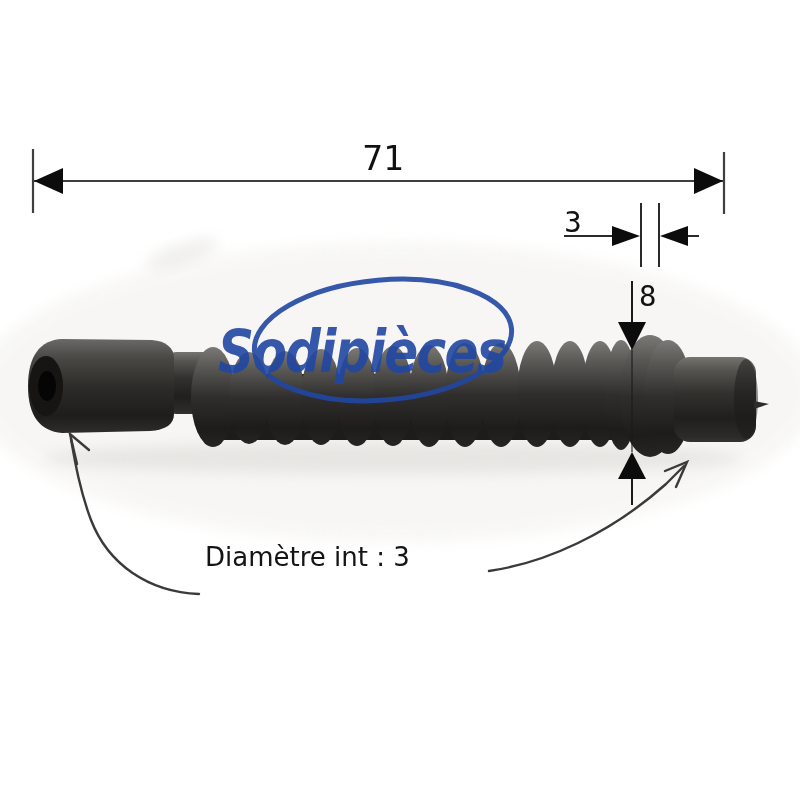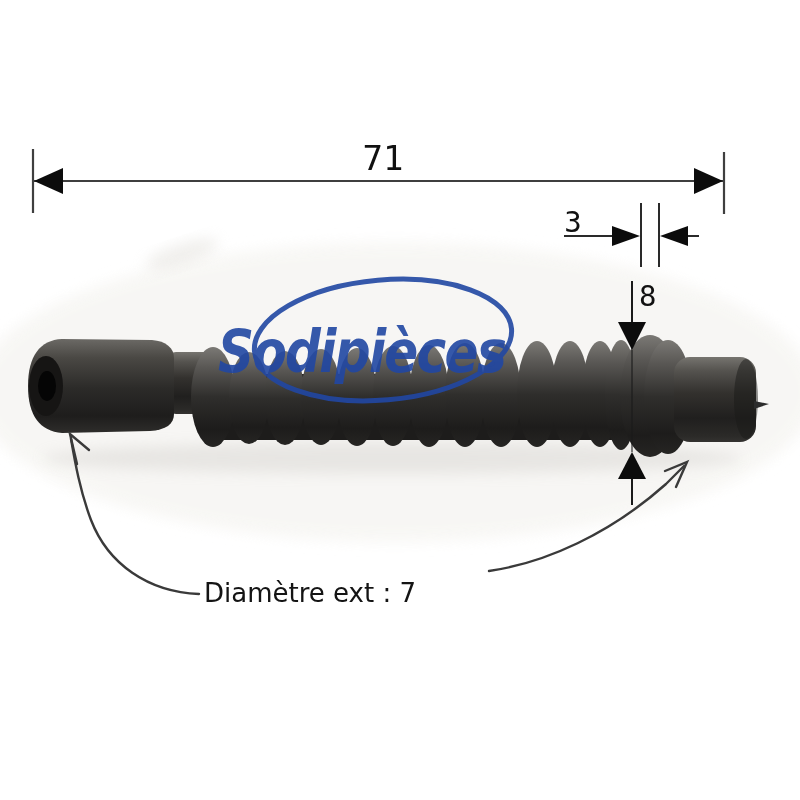--- a/index.html
+++ b/index.html
@@ -144,15 +144,15 @@
   </g>
 
   <g stroke="#3a3a3a" stroke-width="2.4" fill="none" stroke-linecap="round">
     <path d="M 199 594 C 148 592 108 564 91 520 C 80 491 75 462 71 439"></path>
     <path d="M 89 450 L 70 434 L 77 464"></path>
     <path d="M 489 571 C 545 563 610 534 666 484 C 673 477 679 471 684 466"></path>
     <path d="M 665 471 L 687 462 L 676 487"></path>
   </g>
 </svg>
 
-<div class="anno" id="diam-ext">Diamètre ext : 7</div>
+<div class="anno" id="diam-int">Diamètre int : 3</div>
 
 </div>
 
 </body></html>

